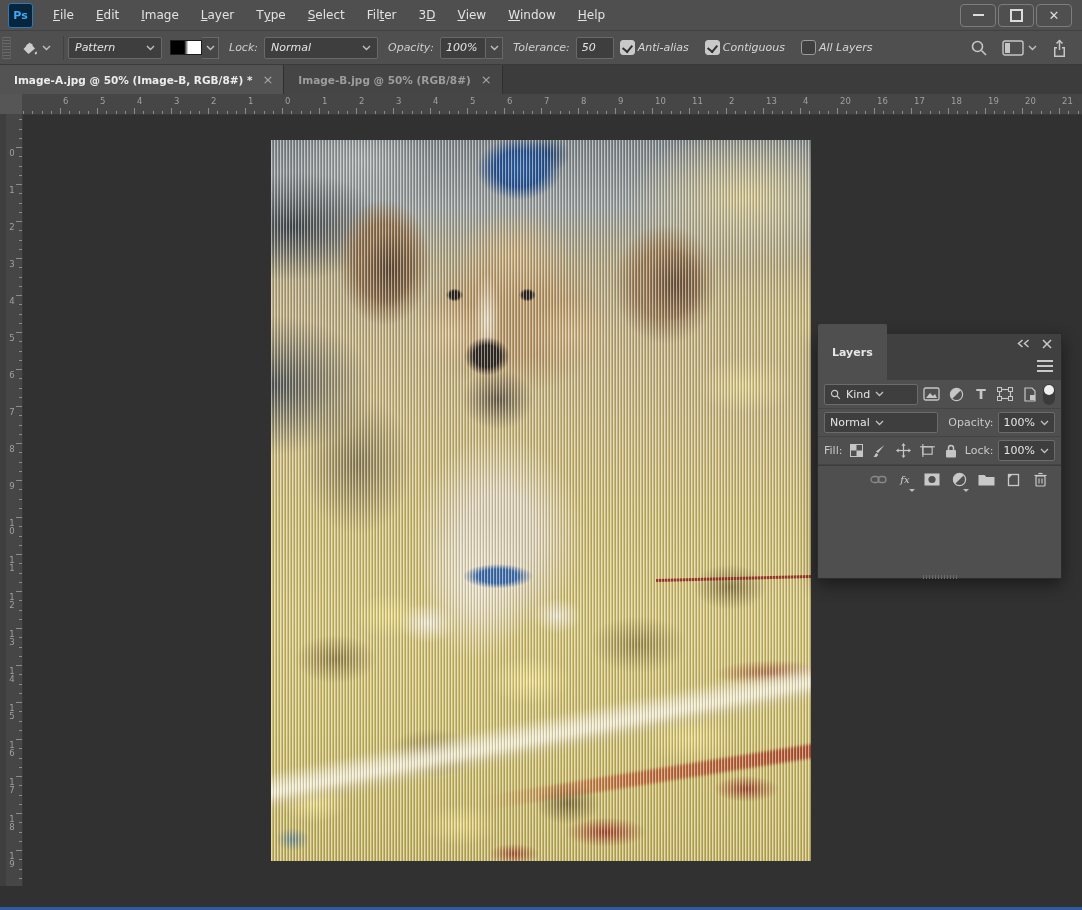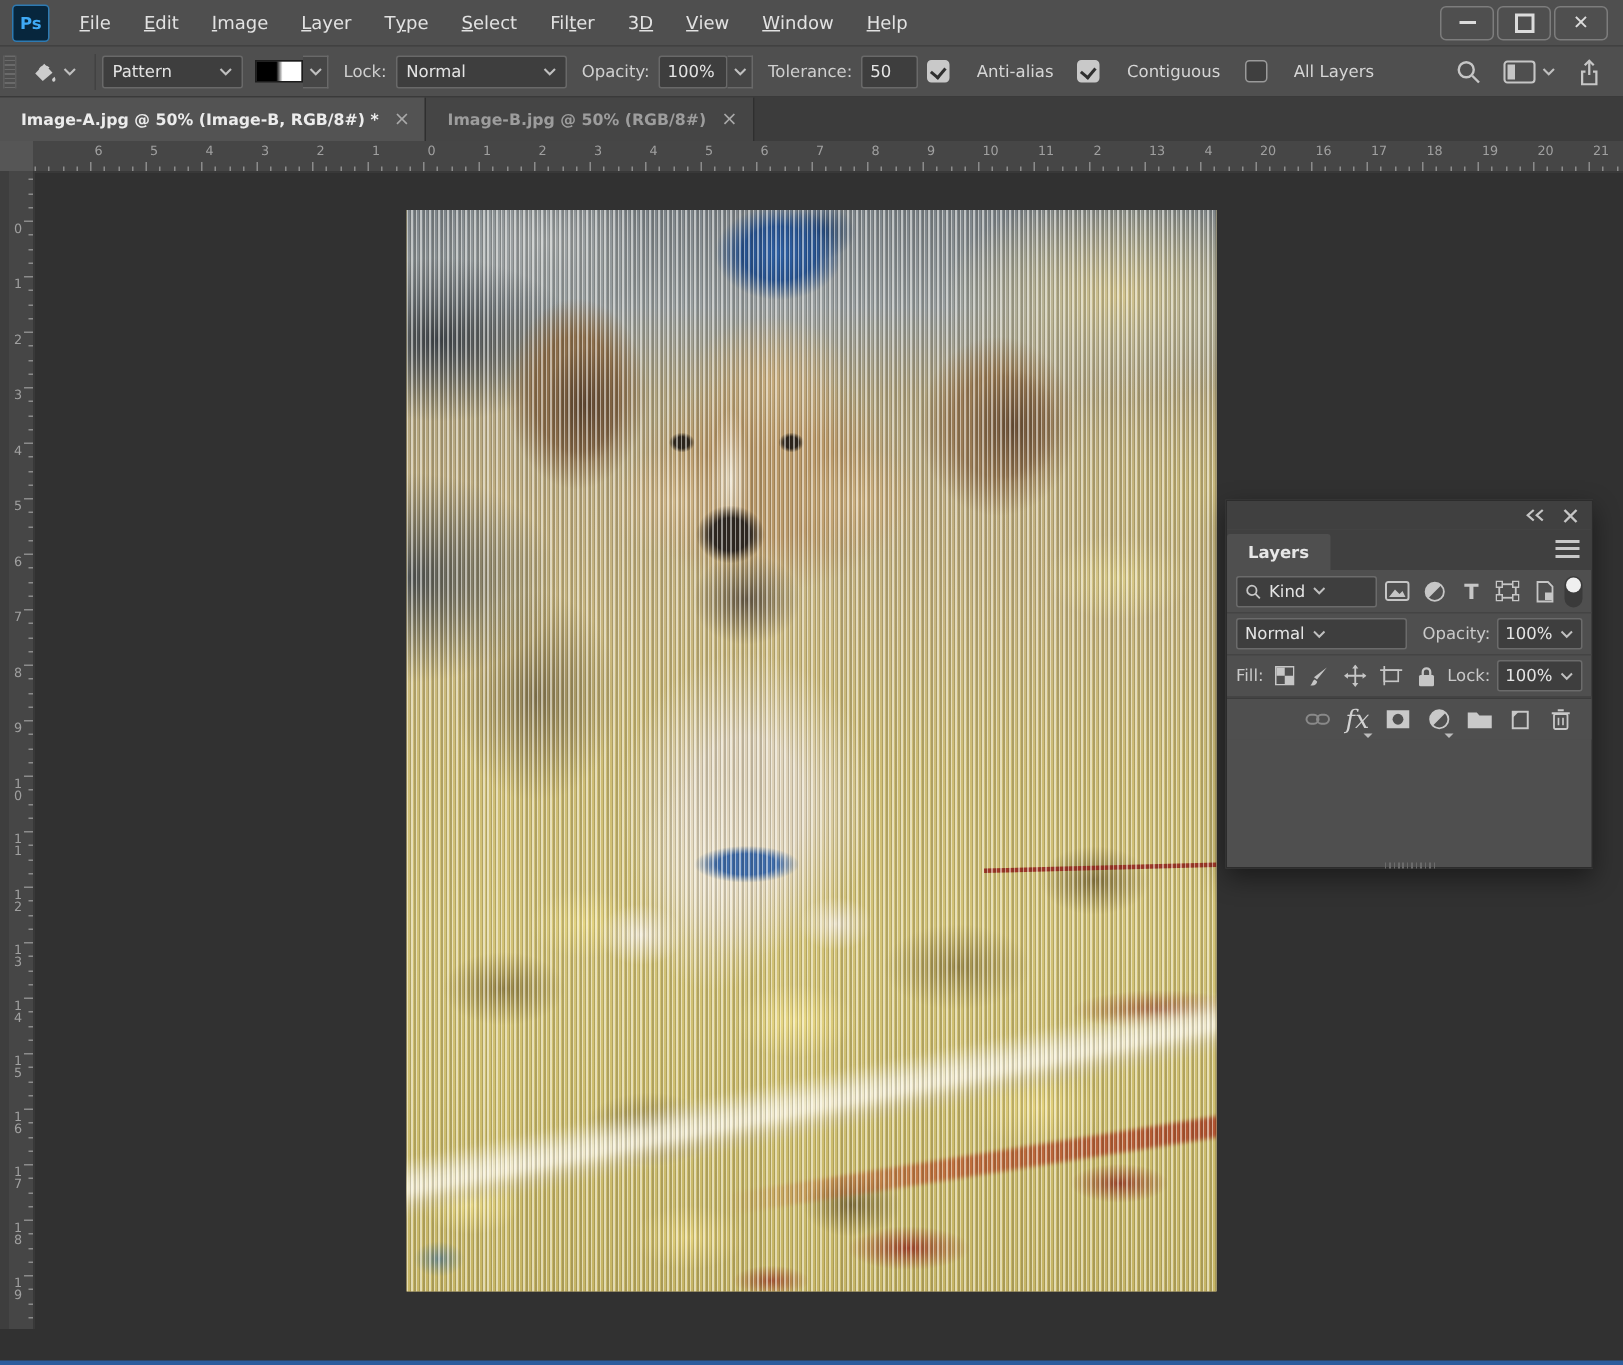--- a/index.html
+++ b/index.html
@@ -16,38 +16,38 @@
   .menu-item{padding:0 11px;height:100%;display:flex;align-items:center;color:#e2e2e2;font-size:12px;cursor:default;}
   .menu-item .ul{text-decoration:underline;}
   .winbtns{margin-left:auto;display:flex;align-items:center;padding-right:10px;}
   .winbtn{width:34px;height:21px;border:1px solid #7d7d7d;border-radius:4px;margin-left:2px;
           display:flex;align-items:center;justify-content:center;color:#dcdcdc;}
   .glyph-min{width:11px;height:2px;background:#dcdcdc;}
   .glyph-max{width:9px;height:9px;border:2px solid #dcdcdc;}
   .glyph-close{font-size:13px;font-weight:bold;line-height:1;}
   
   .optionsbar{position:absolute;left:0;top:31px;right:0;height:33px;background:#4f4f4f;
-              display:flex;align-items:center;border-bottom:1px solid #3a3a3a;}
+              display:flex;align-items:center;border-bottom:1px solid #3a3a3a;font-style:italic;}
   .grip{width:7px;height:22px;margin-left:2px;
         background:repeating-linear-gradient(180deg,#6a6a6a 0 1px,transparent 1px 3px);
         border-left:1px solid #5e5e5e;border-right:1px solid #5e5e5e;}
   .tool-preview{display:flex;align-items:center;gap:3px;padding:0 8px;}
   .osep{width:1px;height:24px;background:#424242;margin:0 4px;}
   .dd{background:#3e3e3e;border:1px solid #696969;border-radius:2px;height:20px;
       display:flex;align-items:center;padding:0 6px;color:#e4e4e4;gap:6px;}
   .dd .dd-chev{margin-left:auto;}
   .nf{background:#3e3e3e;border:1px solid #696969;border-radius:2px;height:20px;
       display:flex;align-items:center;padding:0 5px;color:#e4e4e4;}
   .opt-label{color:#cfcfcf;margin:0 6px 0 10px;}
   .chev-btn{width:16px;height:20px;background:#464646;border:1px solid #696969;border-left:none;
             display:flex;align-items:center;justify-content:center;}
   .swatch{width:30px;height:13px;background:linear-gradient(90deg,#000 0 44%,#fff 58%);
           border:1px solid #1c1c1c;}
   .opt-checks{display:flex;align-items:center;margin-left:6px;gap:16px;}
-  .opt-check{display:flex;align-items:center;gap:18px;}
+  .opt-check{display:flex;align-items:center;gap:3px;}
   .cb{width:13px;height:13px;border-radius:3px;background:#3f3f3f;border:1px solid #9a9a9a;position:relative;}
   .cb.checked{background:#c9c9c9;border-color:#c9c9c9;}
   .cb.checked::after{content:"";position:absolute;left:3px;top:2px;width:5px;height:7px;
        border:solid #303030;border-width:0 2px 2px 0;transform:rotate(40deg);}
   .opt-right{margin-left:auto;display:flex;align-items:center;gap:14px;padding-right:14px;}
   
   .tabbar{position:absolute;left:0;top:65px;right:0;height:29px;background:#3c3c3c;display:flex;align-items:stretch;}
   .doc-tab{display:flex;align-items:center;padding:0 10px 0 14px;background:#454545;color:#9d9d9d;
            border-right:1px solid #2f2f2f;font-size:10.5px;font-weight:bold;max-width:260px;white-space:nowrap;}
   .doc-tab.active{background:#535353;color:#ececec;}
@@ -121,21 +121,21 @@
   .canvas::after{content:"";position:absolute;inset:0;
      background:repeating-linear-gradient(to right,
         rgba(255,255,252,.5) 0px,rgba(255,255,252,.5) 1px,
         rgba(255,255,255,0) 1px,rgba(255,255,255,0) 2px,
         rgba(25,23,15,.18) 2px,rgba(25,23,15,.18) 3px);}
   
   .panel{position:absolute;left:817px;top:333px;width:245px;height:246px;background:#4f4f4f;
          border:1px solid #2c2c2c;box-shadow:0 6px 16px rgba(0,0,0,.45);box-sizing:border-box;}
   .panel-header{height:19px;background:#404040;display:flex;align-items:center;justify-content:flex-end;gap:12px;padding-right:9px;}
   .panel-tabrow{height:27px;background:#404040;display:flex;align-items:flex-end;position:relative;}
-  .panel-tab{background:#4f4f4f;height:24px;padding:0 14px;display:flex;align-items:center;
+  .panel-tab{background:#4f4f4f;height:24px;padding:16px 14px;display:flex;align-items:center;
              color:#e6e6e6;font-weight:bold;border-radius:2px 2px 0 0;margin-left:0;}
   .panel-burger{position:absolute;right:8px;top:7px;width:16px;height:12px;
      background:repeating-linear-gradient(180deg,#c8c8c8 0 2px,transparent 2px 5px);}
   .prow{display:flex;align-items:center;padding:0 6px;border-bottom:1px solid #444;}
   .prow.filter{height:28px;gap:2px;}
   .prow.blend{height:27px;gap:4px;}
   .prow.lock{height:27px;gap:4px;}
   .pdd{background:#3e3e3e;border:1px solid #6b6b6b;border-radius:2px;height:19px;
        display:flex;align-items:center;padding:0 5px;color:#e4e4e4;gap:5px;}
   .plabel{color:#c9c9c9;}
@@ -152,21 +152,21 @@
      background:radial-gradient(8px 6px at 30% 30%,rgba(70,60,30,.8),transparent 80%),
                 radial-gradient(7px 5px at 70% 60%,rgba(90,75,35,.8),transparent 80%),
                 repeating-linear-gradient(90deg,rgba(255,255,255,.35) 0 1px,transparent 1px 3px);}
   .layer-name{margin-left:10px;color:#efefef;}
   .panel-bottom{height:27px;border-top:1px solid #3c3c3c;display:flex;align-items:center;
                 justify-content:flex-end;gap:5px;padding:0 10px;background:#4f4f4f;}
   .pb-ic{width:22px;height:20px;display:flex;align-items:center;justify-content:center;position:relative;}
   .pb-ic.dim{opacity:.45;}
   .mini-arrow{position:absolute;bottom:-2px;right:1px;width:0;height:0;
       border-left:3px solid transparent;border-right:3px solid transparent;border-top:3px solid #bdbdbd;}
-  .fx-text{font-style:italic;font-size:17px;color:#d2d2d2;font-family:"DejaVu Serif","Liberation Serif",serif;}
+  .fx-text{font-style:italic;font-size:10px;color:#d2d2d2;font-family:"DejaVu Serif","Liberation Serif",serif;}
   .grip-dots{position:absolute;left:50%;bottom:-1px;transform:translateX(-50%);width:34px;height:4px;
       background:repeating-linear-gradient(90deg,#6b6b6b 0 1px,transparent 1px 3px);}
   
   .statusbar{position:absolute;left:0;top:886px;right:0;height:21px;background:#474747;display:flex;align-items:center;}
   .sb-zoom{position:absolute;left:6px;top:0;width:52px;height:100%;background:#555;
            display:flex;align-items:center;padding-left:12px;box-sizing:border-box;color:#d8d8d8;}
   .sb-doc{position:absolute;left:62px;top:0;width:176px;height:100%;background:#555;
           display:flex;align-items:center;justify-content:center;color:#d0d0d0;gap:0;}
   .sb-chev{position:absolute;right:10px;color:#c0c0c0;font-size:12px;}
   .taskbar-strip{position:absolute;left:0;top:907px;right:0;height:3px;background:#2c5c9d;}

